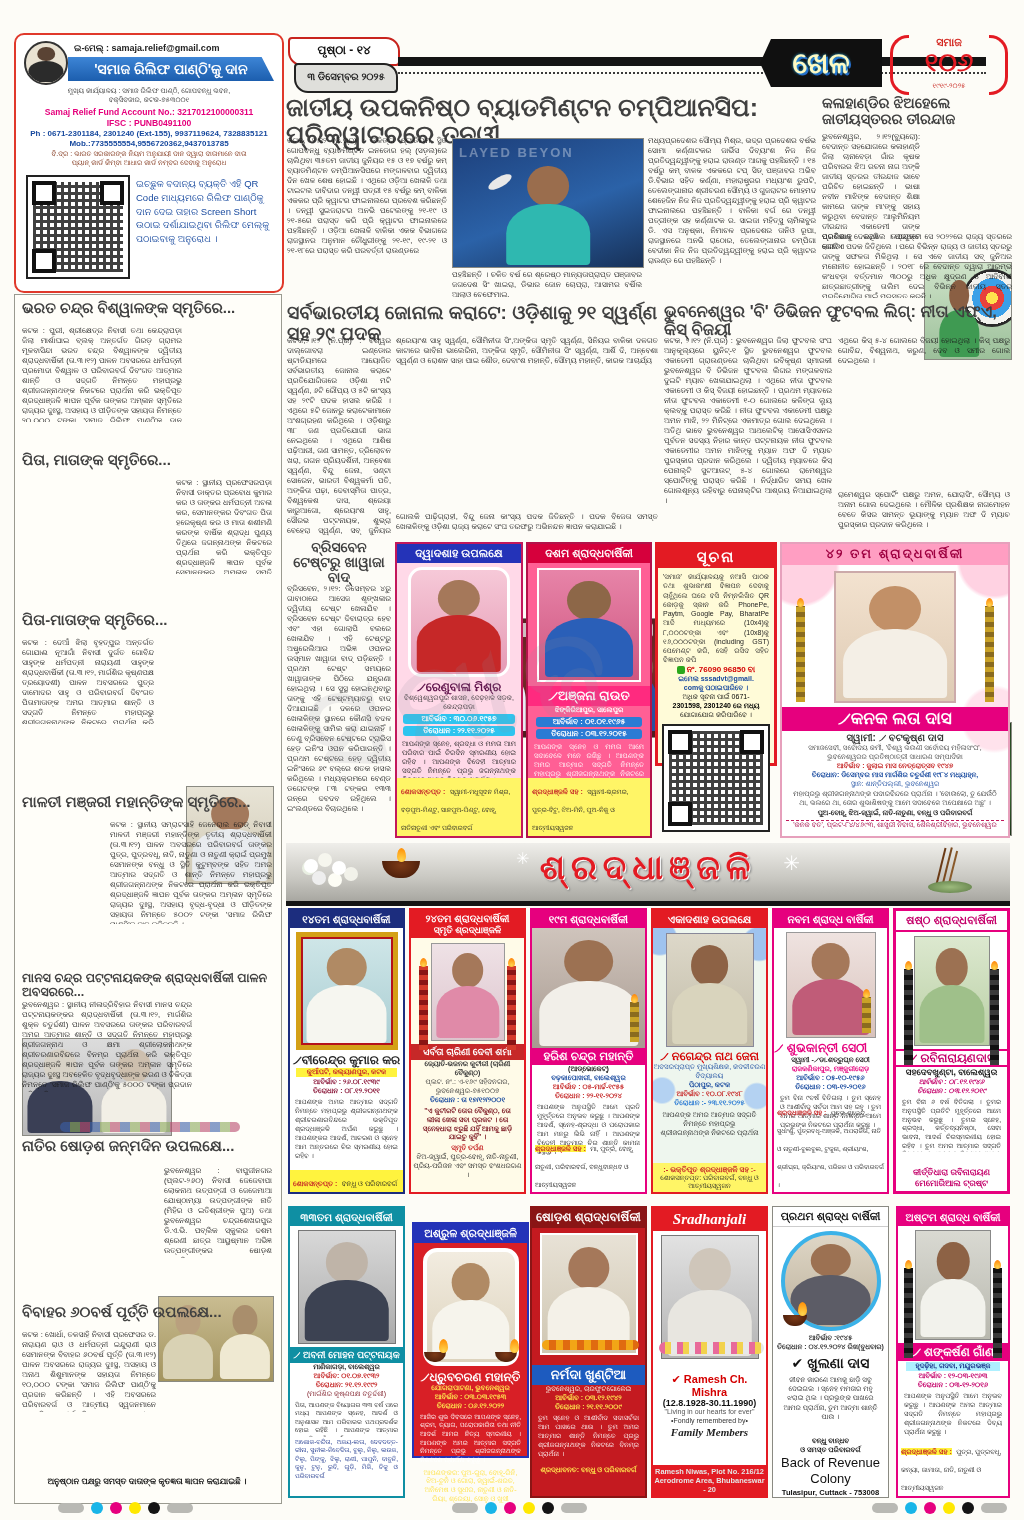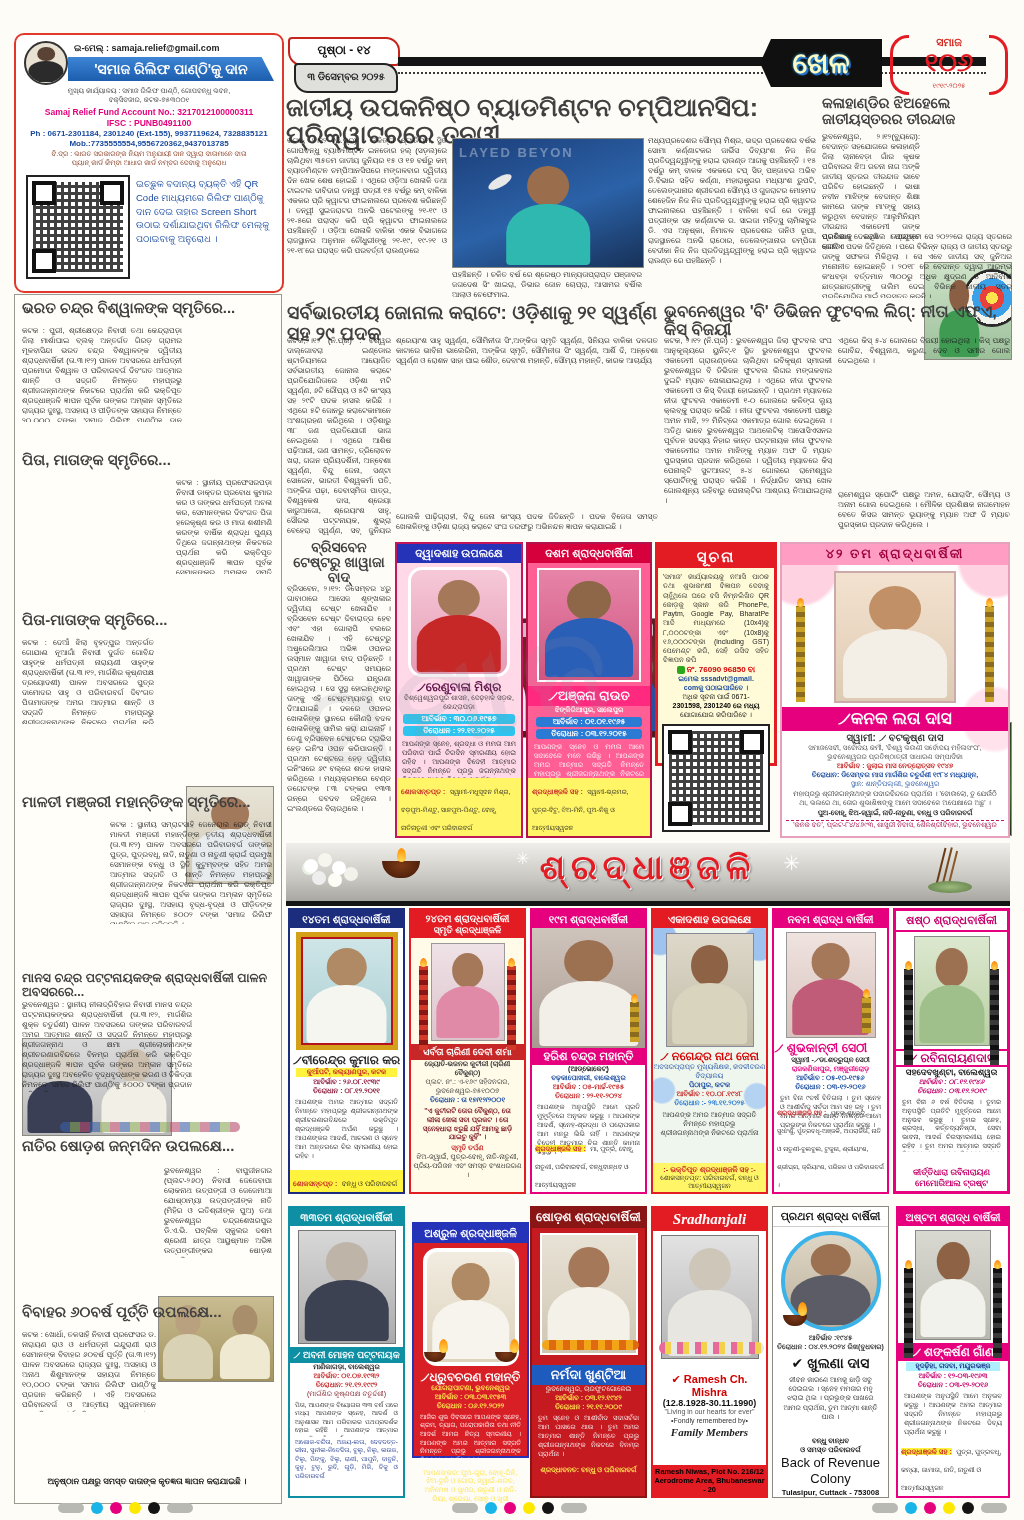--- a/index.html
+++ b/index.html
@@ -410,21 +410,21 @@
     <div class="adhead" style="background:#e31b23;font-size:15px;font-style:italic;font-family:'Liberation Serif',serif;">Sradhanjali</div>
     <div class="ph" style="margin:4px auto 0;width:96px;height:122px;background:linear-gradient(#e2e2e2,#b4b4b4);border:1px solid #777;">
       <div class="person" style="--skin:#cfc6ba;--shirt:#e8e6e0;"></div>
     </div>
     <div class="abs" style="left:6px;top:134px;width:105px;height:12px;background:repeating-linear-gradient(90deg,#e86a9a 0 6px,#f2d24d 6px 12px,#e8e8e8 12px 18px);border-radius:6px;"></div>
     <div style="text-align:center;font-weight:bold;color:#d40000;font-size:11px;margin-top:14px;">✔ Ramesh Ch. Mishra</div>
     <div style="text-align:center;font-weight:bold;color:#111;font-size:9px;">(12.8.1928-30.11.1990)</div>
     <div class="tiny" style="color:#555;">"Living in our hearts for ever"</div>
     <div class="tiny" style="color:#333;">•Fondly remembered by•</div>
     <div style="text-align:center;font-style:italic;font-family:'Liberation Serif',serif;font-weight:bold;font-size:11px;color:#222;">Family Members</div>
-    <div style="position:absolute;left:0;bottom:0;width:100%;background:#e31b23;color:#000000;text-align:center;padding:2px 0;">
+    <div style="position:absolute;left:0;bottom:0;width:100%;background:#e31b23;color:#e5e5e5;text-align:center;padding:2px 0;">
       <div style="font-size:7.4px;font-weight:bold;">Ramesh Niwas, Plot No. 216/12</div>
       <div style="font-size:7.4px;font-weight:bold;">Aerodrome Area, Bhubaneswar - 20</div>
     </div>
   </div>
 
   <div class="adcard" style="left:772px;top:1206px;width:117px;height:292px;border:1px solid #8a8a82;background:#fff;">
     <div style="text-align:center;font-weight:bold;font-size:11px;color:#111;padding:3px 0;border-bottom:1px solid #ccc;">ପ୍ରଥମ ଶ୍ରାଦ୍ଧ ବାର୍ଷିକୀ</div>
     <div class="ph" style="margin:4px auto 0;width:92px;height:92px;border-radius:50%;border:4px solid #3bb2e8;background:linear-gradient(#ded6c6,#bcb09a);overflow:hidden;">
       <div class="person" style="--skin:#9c7152;--shirt:#5c5c66;"></div>
     </div>

